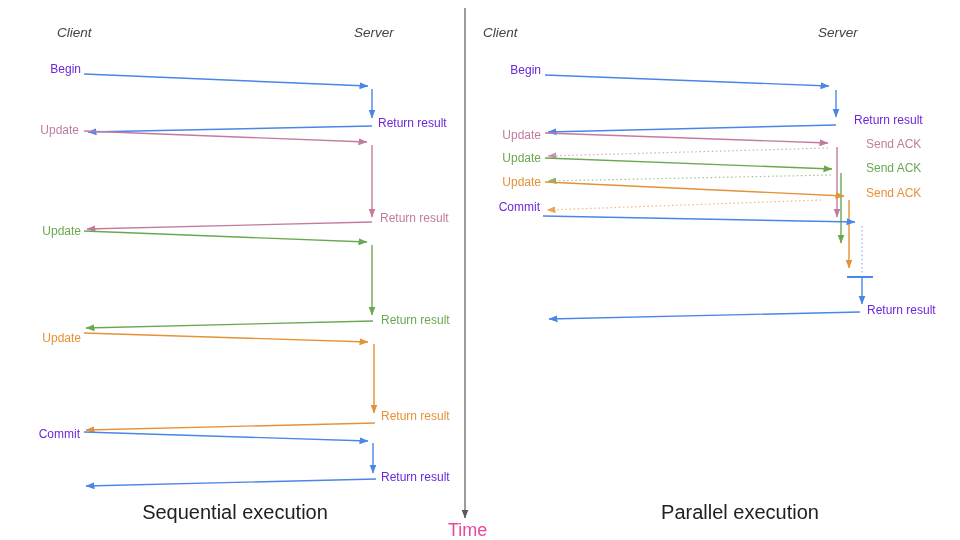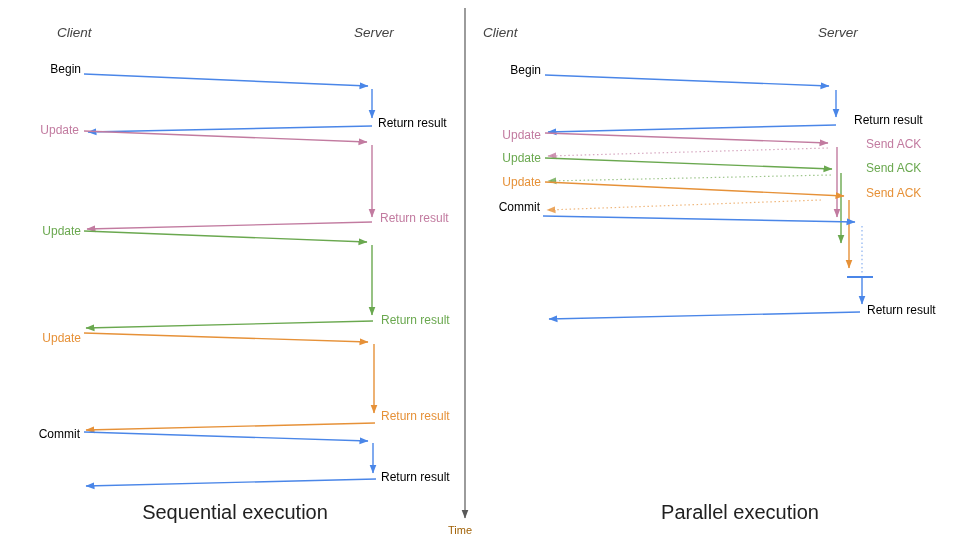--- a/index.html
+++ b/index.html
@@ -3,22 +3,22 @@
 <meta charset="utf-8">
 <style>
   html,body{margin:0;padding:0;background:#fff;}
   .stage{position:relative;width:960px;height:540px;background:#ffffff;
          font-family:"Liberation Sans",sans-serif;overflow:hidden;}
   .stage svg{position:absolute;left:0;top:0;}
   .lbl{position:absolute;font-size:12px;line-height:13px;white-space:nowrap;}
   .r{text-align:right;width:60px;}
   .hdr{font-style:italic;color:#434343;font-size:13.5px;}
   .cap{font-size:20px;color:#212121;width:220px;text-align:center;}
-  .time{font-size:11px;color:#a16207;}
-  .c-blue{color:#000000;} .c-pink{color:#c27ba0;} .c-green{color:#6aa84f;} .c-orange{color:#e69138;}
+  .time{font-size:18px;color:#ec4899;}
+  .c-blue{color:#6d28d9;} .c-pink{color:#c27ba0;} .c-green{color:#6aa84f;} .c-orange{color:#e69138;}
   .ln{fill:none;stroke-width:1.4;}
   .s-blue{stroke:#4a86e8;} .s-pink{stroke:#c27ba0;} .s-green{stroke:#6aa84f;}
   .s-orange{stroke:#e69138;} .s-gray{stroke:#595959;}
   .dotted{stroke-dasharray:1.5 2.6;stroke-width:1.2;stroke-opacity:.65;}
   .bar{stroke-width:2;}
 </style>
 </head>
 <body>
 
 <div class="stage">

